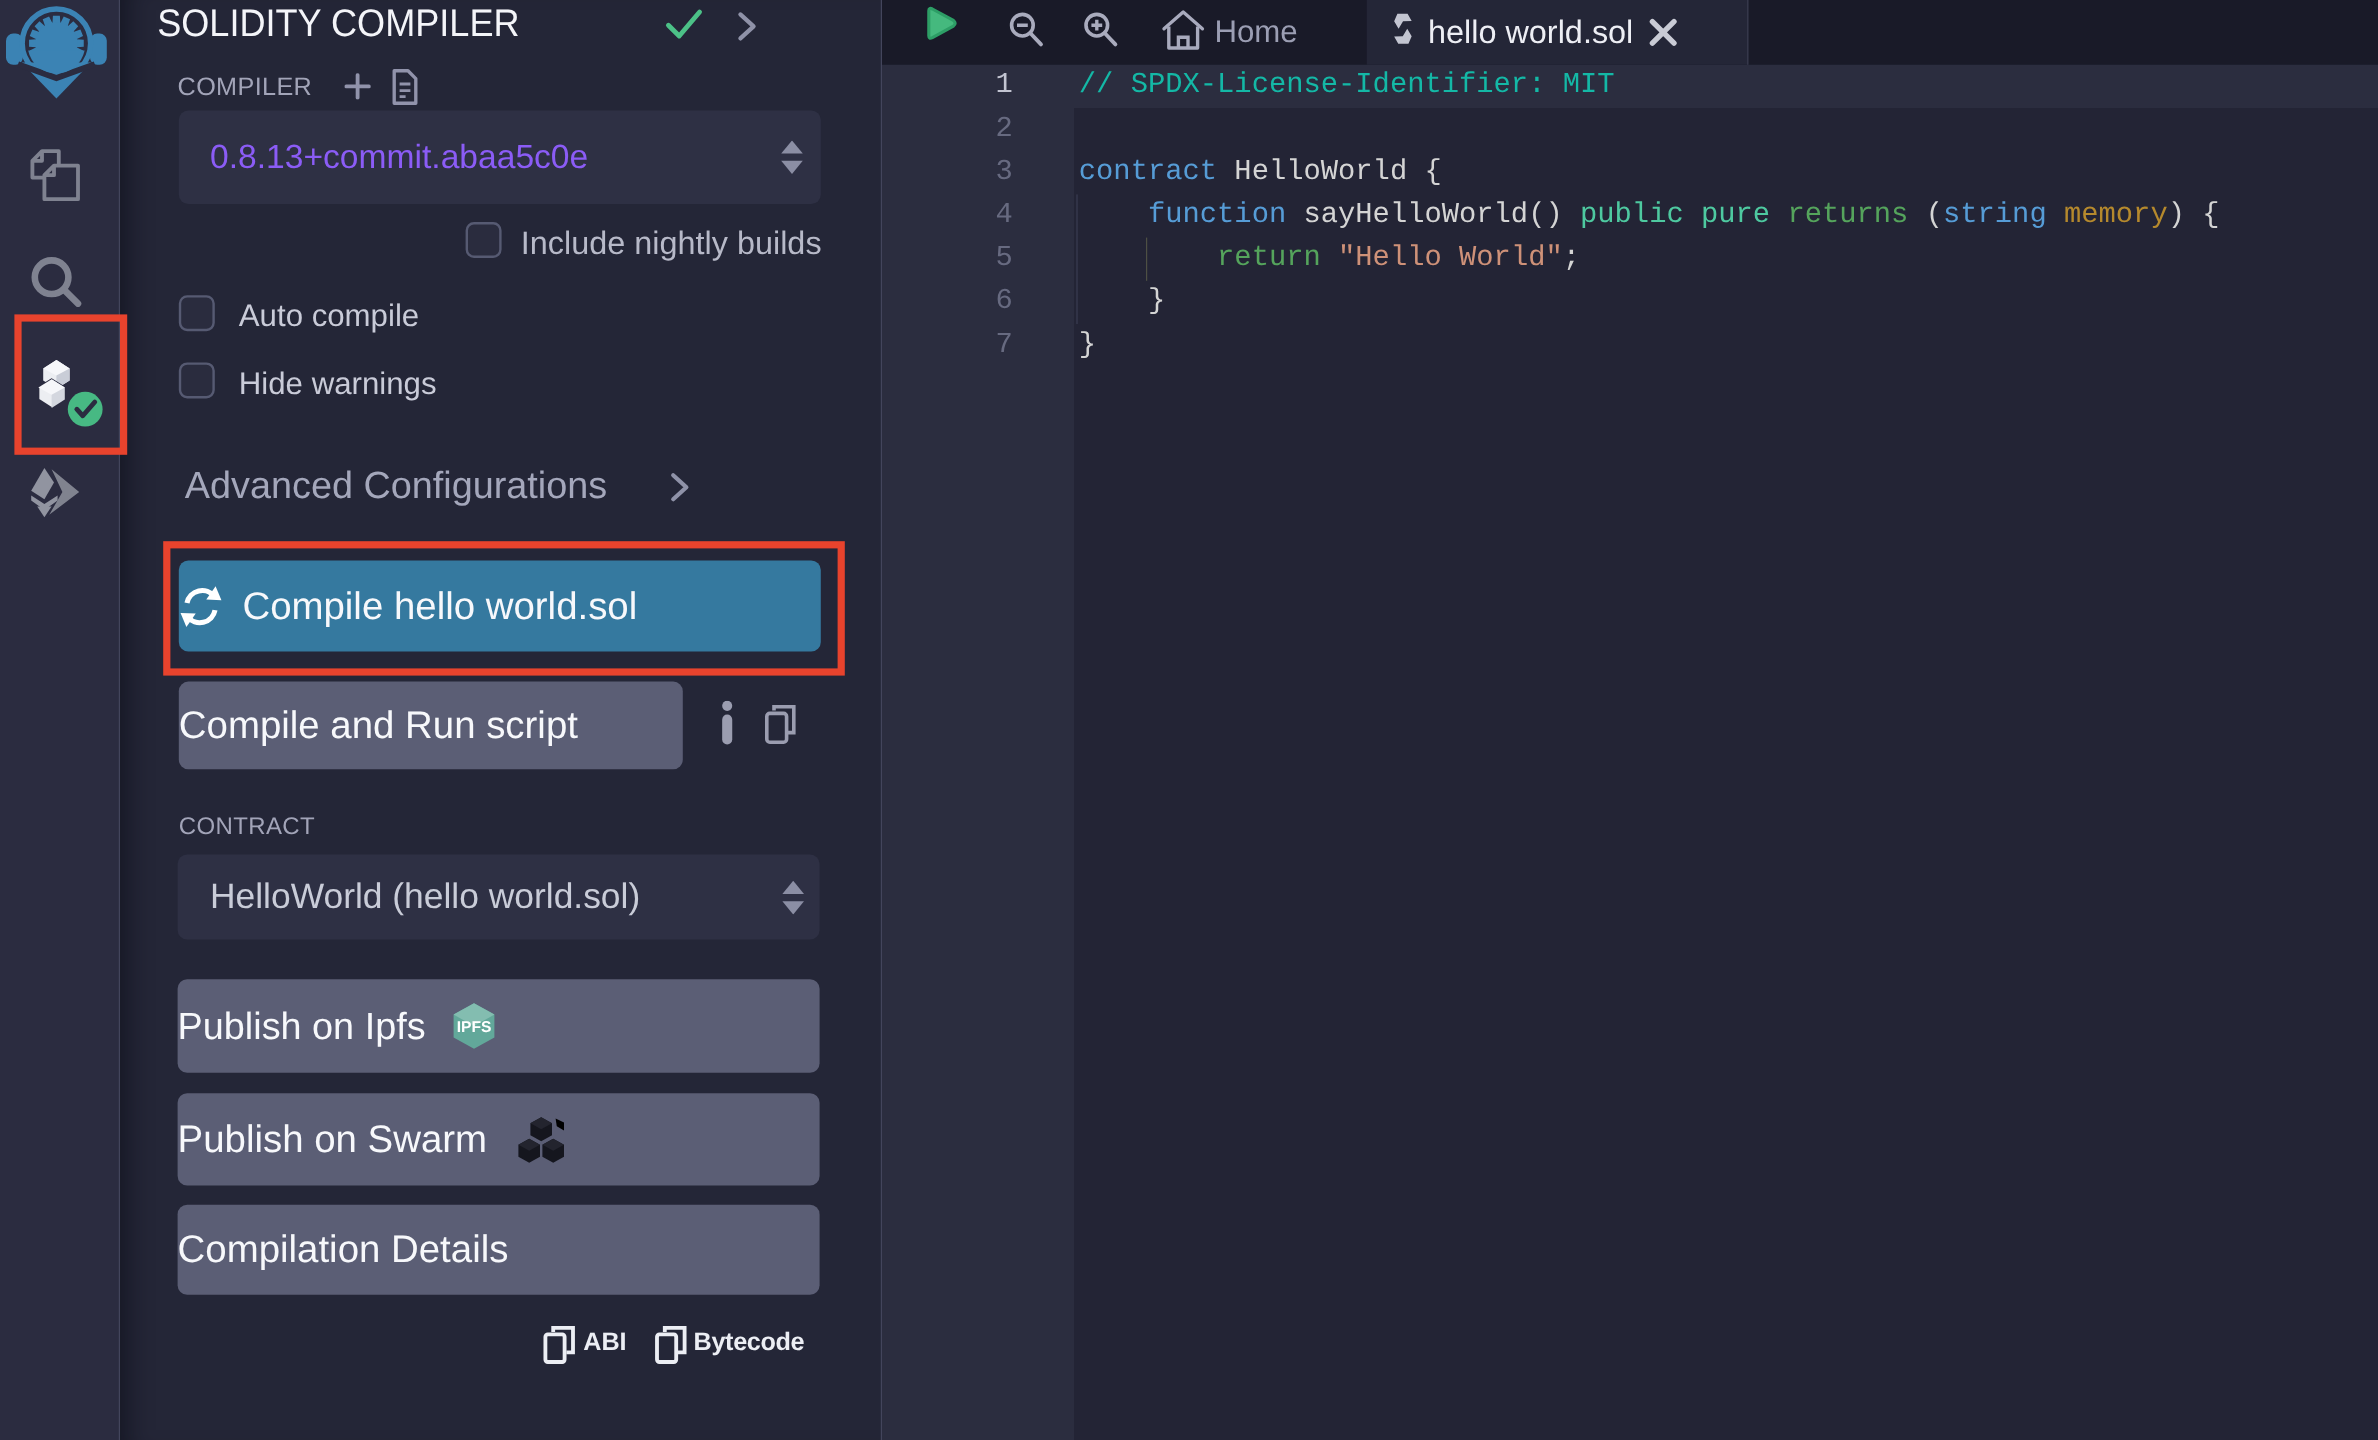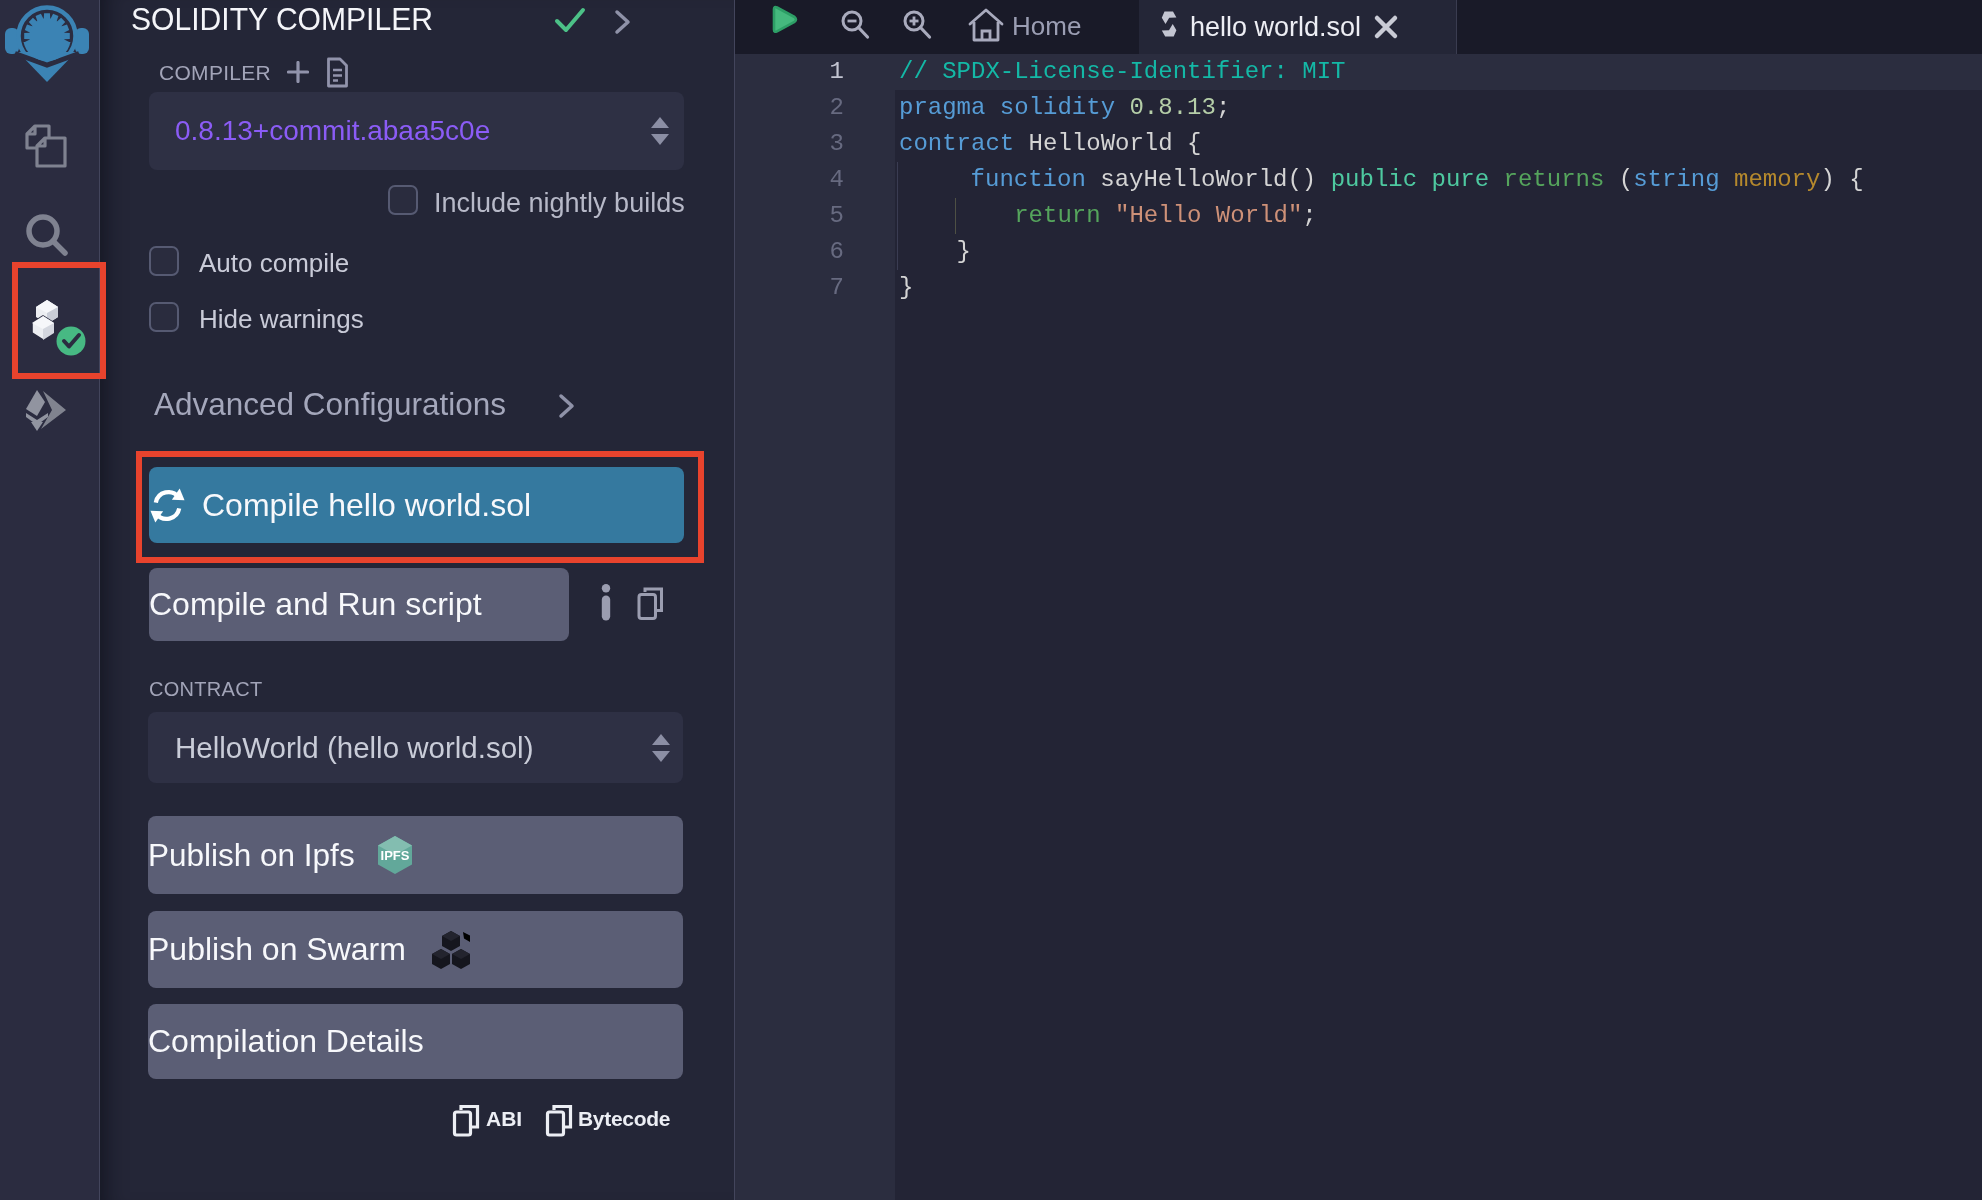--- a/index.html
+++ b/index.html
@@ -85,21 +85,21 @@
   <div id="panel" class="abs"></div>
   <div class="abs" style="left:12px;top:262px;width:94px;height:117px;border:6px solid #e8432d;box-sizing:border-box;z-index:5"></div>
   <div class="abs" style="left:131px;top:1px;color:#f4f5f9;font-size:32px;transform:scaleX(.94);transform-origin:0 0;white-space:nowrap;">SOLIDITY COMPILER</div>
   <svg class="abs" style="left:553px;top:7px" width="34" height="30" viewBox="0 0 34 30">
     <path d="M 4,14 L 13,23 L 30,3" fill="none" stroke="#4cc187" stroke-width="4" stroke-linecap="round" stroke-linejoin="round"></path>
   </svg>
   <svg class="abs" style="left:612px;top:8px" width="22" height="28" viewBox="0 0 22 28">
     <path d="M 5,4 L 16,14 L 5,24" fill="none" stroke="#8f92a8" stroke-width="3.5" stroke-linecap="round" stroke-linejoin="round"></path>
   </svg>
 
-  <div class="abs seclbl" style="left:159px;top:61px;">COMPILER</div>
+  <div class="abs seclbl" style="left:148px;top:61px;">COMPILER</div>
   <svg class="abs" style="left:287px;top:61px" width="22" height="22" viewBox="0 0 22 22">
     <path d="M 11,1.5 V 20.5 M 1.5,11 H 20.5" stroke="#9193ab" stroke-width="3.2" stroke-linecap="round"></path>
   </svg>
   <svg class="abs" style="left:326px;top:57px" width="23" height="31" viewBox="0 0 23 31">
     <path d="M 2.5,2 H 14 L 20.5,8.5 V 29 H 2.5 Z" fill="none" stroke="#9193ab" stroke-width="2.8" stroke-linejoin="round"></path>
     <path d="M 7,13 H 16 M 7,18.5 H 16 M 7,23.5 H 12" stroke="#9193ab" stroke-width="2.4"></path>
   </svg>
 
   <div class="abs sel" style="left:149px;top:92px;width:535px;height:78px;"></div>
   <div class="abs" style="left:175px;top:115px;color:#8b5cf6;font-size:28px;">0.8.13+commit.abaa5c0e</div>
@@ -232,21 +232,20 @@
     <div class="ln" style="left:0;top:126px;">3</div>
     <div class="ln" style="left:0;top:162px;">4</div>
     <div class="ln" style="left:0;top:198px;">5</div>
     <div class="ln" style="left:0;top:234px;">6</div>
     <div class="ln" style="left:0;top:270px;">7</div>
 
     <div class="abs" style="left:162px;top:162px;width:1px;height:108px;background:#3a3c52;"></div>
     <div class="abs" style="left:220px;top:198px;width:1px;height:36px;background:#4e5044;"></div>
 
     <div class="code abs" style="left:164px;top:54px;"><span class="c-com">// SPDX-License-Identifier: MIT</span></div>
-    <div class="code abs" style="left:164px;top:90px;"><span class="c-kw">pragma</span> <span class="c-kw">solidity</span> <span class="c-num">0.8.13</span><span class="c-w">;</span></div>
     <div class="code abs" style="left:164px;top:126px;"><span class="c-kw">contract</span><span class="c-id"> HelloWorld </span><span class="c-w">{</span></div>
-    <div class="code abs" style="left:164px;top:162px;padding-left:14px;"><span class="c-w">    </span><span class="c-kw">function</span><span class="c-id"> sayHelloWorld() </span><span class="c-mint">public</span> <span class="c-mint">pure</span> <span class="c-grn">returns</span><span class="c-w"> (</span><span class="c-kw">string</span> <span class="c-gold">memory</span><span class="c-w">) {</span></div>
+    <div class="code abs" style="left:164px;top:162px;"><span class="c-w">    </span><span class="c-kw">function</span><span class="c-id"> sayHelloWorld() </span><span class="c-mint">public</span> <span class="c-mint">pure</span> <span class="c-grn">returns</span><span class="c-w"> (</span><span class="c-kw">string</span> <span class="c-gold">memory</span><span class="c-w">) {</span></div>
     <div class="code abs" style="left:164px;top:198px;"><span class="c-w">        </span><span class="c-grn">return</span> <span class="c-str">"Hello World"</span><span class="c-w">;</span></div>
     <div class="code abs" style="left:164px;top:234px;"><span class="c-w">    }</span></div>
     <div class="code abs" style="left:164px;top:270px;"><span class="c-w">}</span></div>
   </div>
 
 </div>
 
 </body></html>

